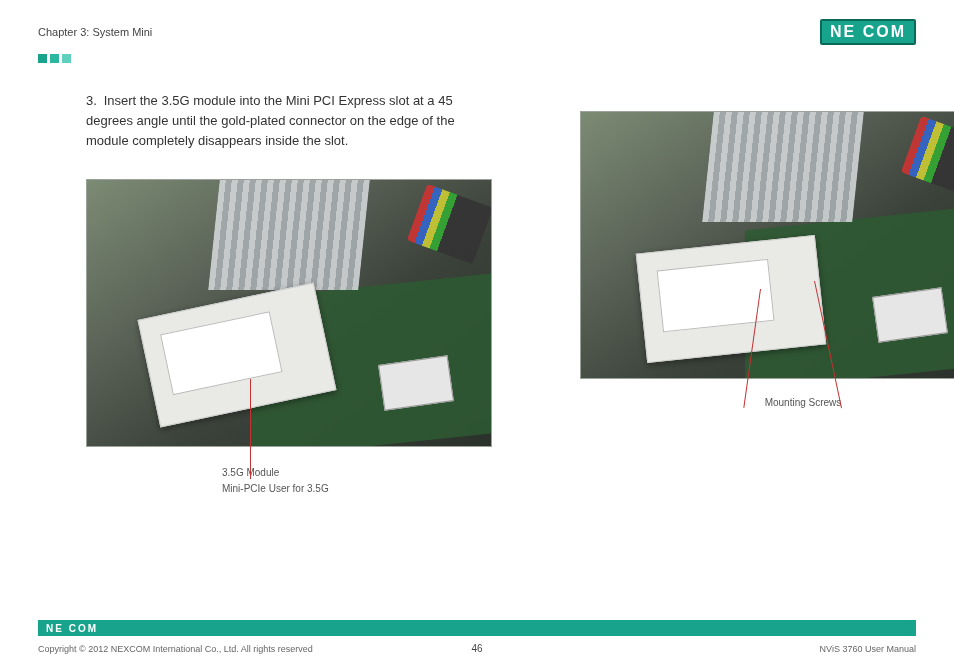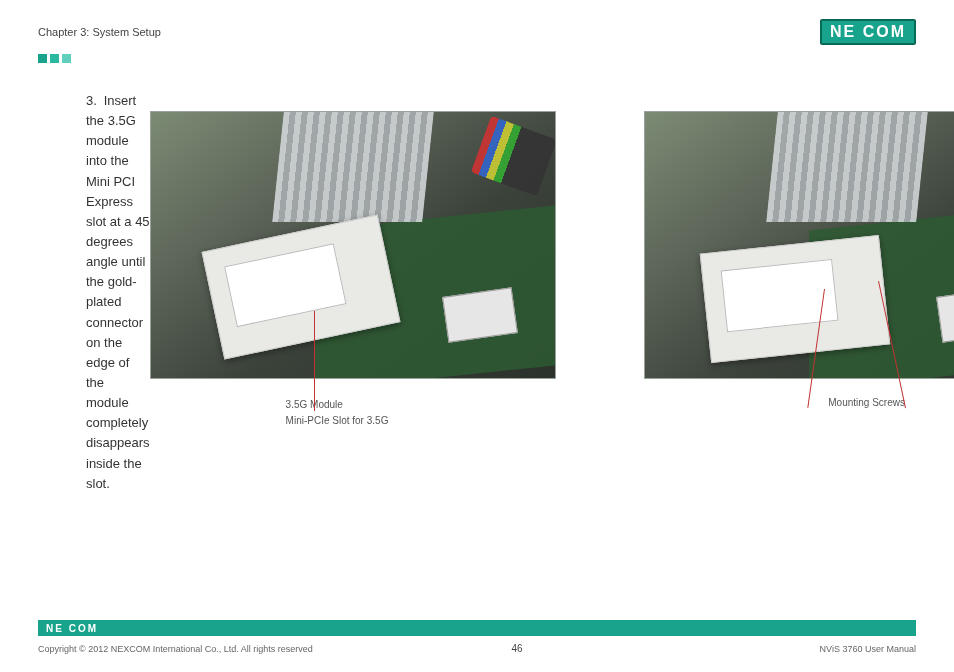--- a/index.html
+++ b/index.html
@@ -49,21 +49,21 @@
   .sq2 { background:#2cb7a0; }
   .sq3 { background:#5fd0bd; }
   .columns {
     display: flex;
     gap: 40px;
     margin-top: 28px;
   }
   .col {
     flex: 1;
     display: flex;
-    flex-direction: row;
+    flex-direction: column;
     padding-left: 48px;
   }
   .step-text {
     font-size: 13px;
     line-height: 1.55;
     color: #333;
     min-height: 68px;
   }
   .step-text .num { display:inline-block; width:14px; }
   .photo-wrap {
@@ -130,29 +130,29 @@
   }
   .footer-logo {
     color:#fff; font-weight:bold; font-size:10px; letter-spacing:2px;
     font-family: Arial, sans-serif;
   }
   .footer-row {
     position:absolute; left:38px; right:38px; bottom:18px;
     display:flex; justify-content: space-between; align-items:flex-end;
     font-size:9px; color:#666;
   }
-  .footer-row .pn { position:absolute; left:50%; transform:translateX(-50%); font-size:10px; color:#444;margin-left:40px;}
+  .footer-row .pn { position:absolute; left:50%; transform:translateX(-50%); font-size:10px; color:#444;}
 </style>
 </head>
 <body>
 
 <div class="page">
 
   <div class="header">
-    <div class="chapter">Chapter 3: System Setup</div>
+    <div class="chapter">Chapter 3: System Mini</div>
     <div class="logo-badge">NE COM</div>
   </div>
 
   <div class="squares">
     <span class="sq1"></span>
       <span class="sq2"></span>
       <span class="sq3"></span>
   </div>
 
   <div class="columns">
@@ -166,21 +166,21 @@
         <div class="photo">
           <div class="board"></div>
           <div class="heatsink"></div>
           <div class="wires"></div>
           <div class="module"></div>
           <div class="chip"></div>
         </div>
         <div class="callout c-left-1"></div>
         <div class="captions left">
           <div>3.5G Module</div>
-          <div>Mini-PCIe Slot for 3.5G</div>
+          <div>Mini-PCIe User for 3.5G</div>
         </div>
       </div>
     </div>
 
     <div class="col">
       <div class="photo-wrap">
         <div class="photo">
           <div class="board"></div>
           <div class="heatsink"></div>
           <div class="wires"></div>

